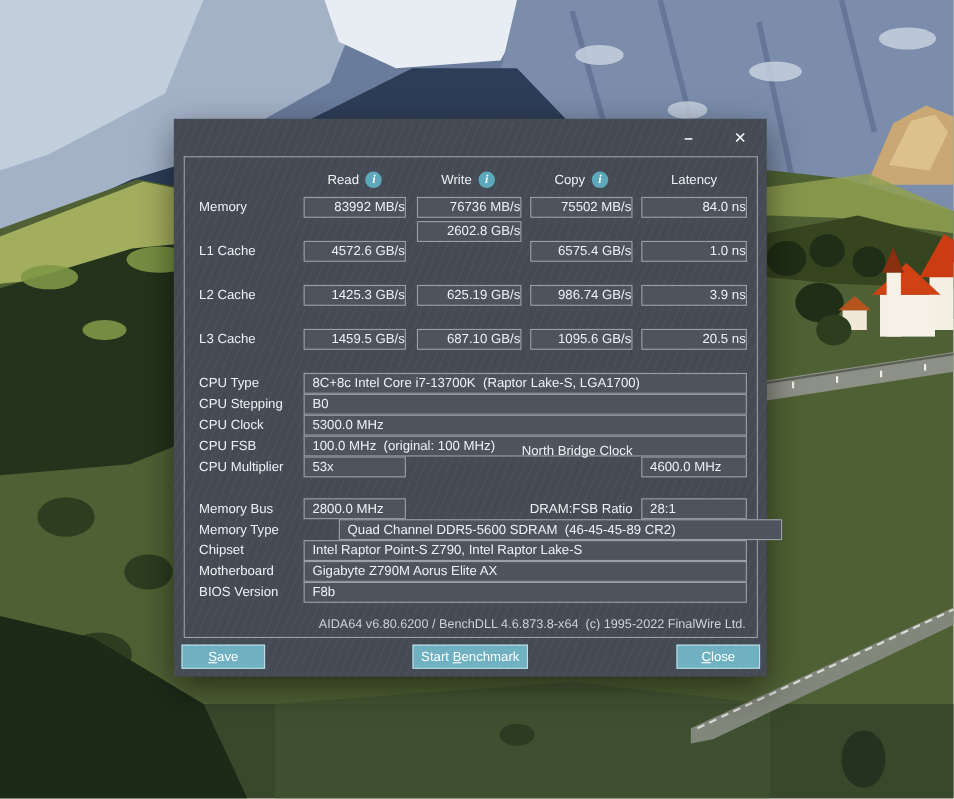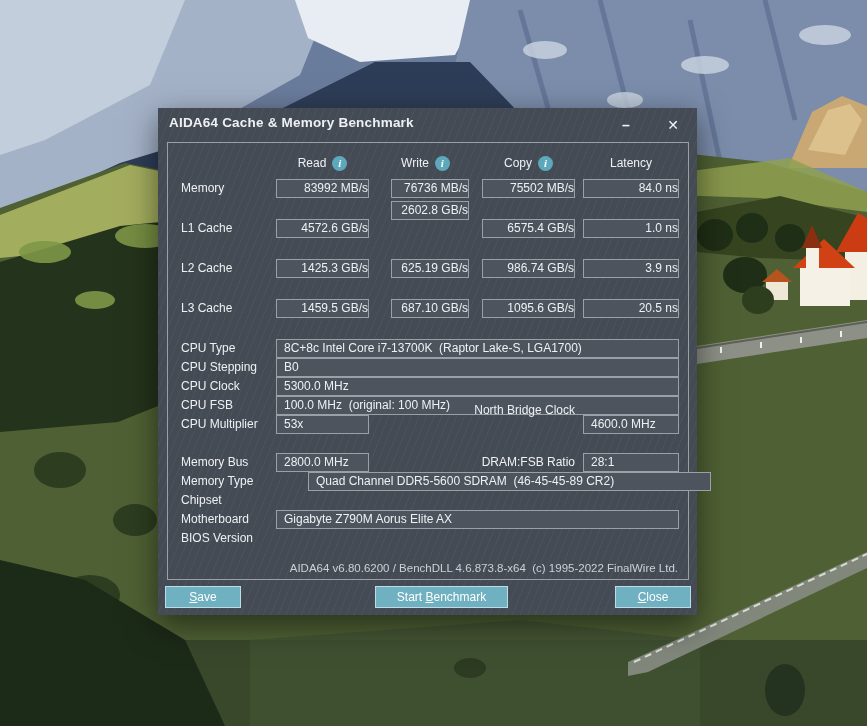--- a/index.html
+++ b/index.html
@@ -35,21 +35,21 @@
   .rowlabel { position:absolute; left:13px; height:19px; line-height:19px; white-space:pre; }
 
   .box {
     position:absolute; height:19px; line-height:17px;
     border:1px solid var(--frame-border, #9ba0a6);
     background:var(--box-bg, #4e545e);
     text-align:right; white-space:pre; overflow:hidden;
   }
   .box.left-text { text-align:left; padding-left:7px; }
   .c1 { left:108px; width:93px; }
-  .c2 { left:211px; width:78px;margin-left:12px; }
+  .c2 { left:211px; width:95px; }
   .c3 { left:314px; width:93px; }
   .c4 { left:415px; width:96px; }
   .full { left:108px; width:403px; }
 
   .colhead { position:absolute; top:11px; height:18px; display:flex; align-items:center; justify-content:center; gap:6px; }
   .colhead span { white-space:pre; }
   .info-icon {
     width:15px; height:15px; border-radius:50%;
     background:var(--accent-teal, #5ea8bc);
     color:#fff; font-family:"Liberation Serif", serif; font-style:italic; font-weight:bold;
@@ -61,21 +61,21 @@
 
   .btn {
     position:absolute; top:478px; height:22px;
     background:var(--button-bg, #6fb0c1);
     border:1px solid var(--button-border, #bcdde5);
     color:#fff; font-size:12px; font-family:"Liberation Sans", sans-serif;
     display:flex; align-items:center; justify-content:center; white-space:pre; cursor:default;
   }
   .btn u { text-decoration:underline; }
   .btn-save { left:7px; width:76px; }
-  .btn-start { left:217px; width:133px; }
+  .btn-start { left:217px; width:105px; }
   .btn-close { left:457px; width:76px; }
 </style>
 </head>
 <body>
 
 <svg class="wallpaper" viewBox="0 0 867 726" preserveAspectRatio="none" aria-hidden="true">
 
   <rect x="0" y="0" width="867" height="290" fill="#6a7c9c"></rect>
 
   <polygon points="0,0 330,0 300,75 175,145 60,195 0,215" fill="#a4b2c8"></polygon>
@@ -156,21 +156,20 @@
 
   <polygon points="628,662 867,552 867,568 648,672 628,676" fill="#82877c"></polygon>
   <line x1="634" y1="662" x2="867" y2="554" stroke="#d7dbd3" stroke-width="2" stroke-dasharray="7 5"></line>
   <ellipse cx="785" cy="690" rx="20" ry="26" fill="#243220"></ellipse>
   <ellipse cx="470" cy="668" rx="16" ry="10" fill="#2c3b22"></ellipse>
 </svg>
 
 <div class="aida-window">
 
   <div class="title-bar">
-    <div class="window-title">AIDA64 Cache &amp; Memory Benchmark</div>
     <button class="win-ctrl min">
       <span>–</span>
     </button>
     <button class="win-ctrl cls">
       <span>✕</span>
     </button>
   </div>
 
   <div class="frame">
 
@@ -233,25 +232,27 @@
 
     <div class="rowlabel" style="top:310px;">Memory Bus</div>
     <div class="box c1 left-text" style="top:310px;">2800.0 MHz</div>
     <div class="inline-label" style="top:310px; left:200px; width:207px;">DRAM:FSB Ratio</div>
     <div class="box c4 left-text" style="top:310px;">28:1</div>
 
     <div class="rowlabel" style="top:329px;">Memory Type</div>
     <div class="box full left-text" style="top:329px;margin-left:32px;">Quad Channel DDR5-5600 SDRAM  (46-45-45-89 CR2)</div>
 
     <div class="rowlabel" style="top:348px;">Chipset</div>
+    <div class="box full left-text" style="top:348px;">Intel Raptor Point-S Z790, Intel Raptor Lake-S</div>
 
     <div class="rowlabel" style="top:367px;">Motherboard</div>
     <div class="box full left-text" style="top:367px;">Gigabyte Z790M Aorus Elite AX</div>
 
     <div class="rowlabel" style="top:386px;">BIOS Version</div>
+    <div class="box full left-text" style="top:386px;">F8b</div>
 
     <div class="footer-note">AIDA64 v6.80.6200 / BenchDLL 4.6.873.8-x64  (c) 1995-2022 FinalWire Ltd.</div>
   </div>
 
   <button class="btn btn-save"><span></span><u>S</u><span>ave</span></button>
   <button class="btn btn-start"><span>Start </span><u>B</u><span>enchmark</span></button>
   <button class="btn btn-close"><span></span><u>C</u><span>lose</span></button>
 </div>
 
 </body></html>

